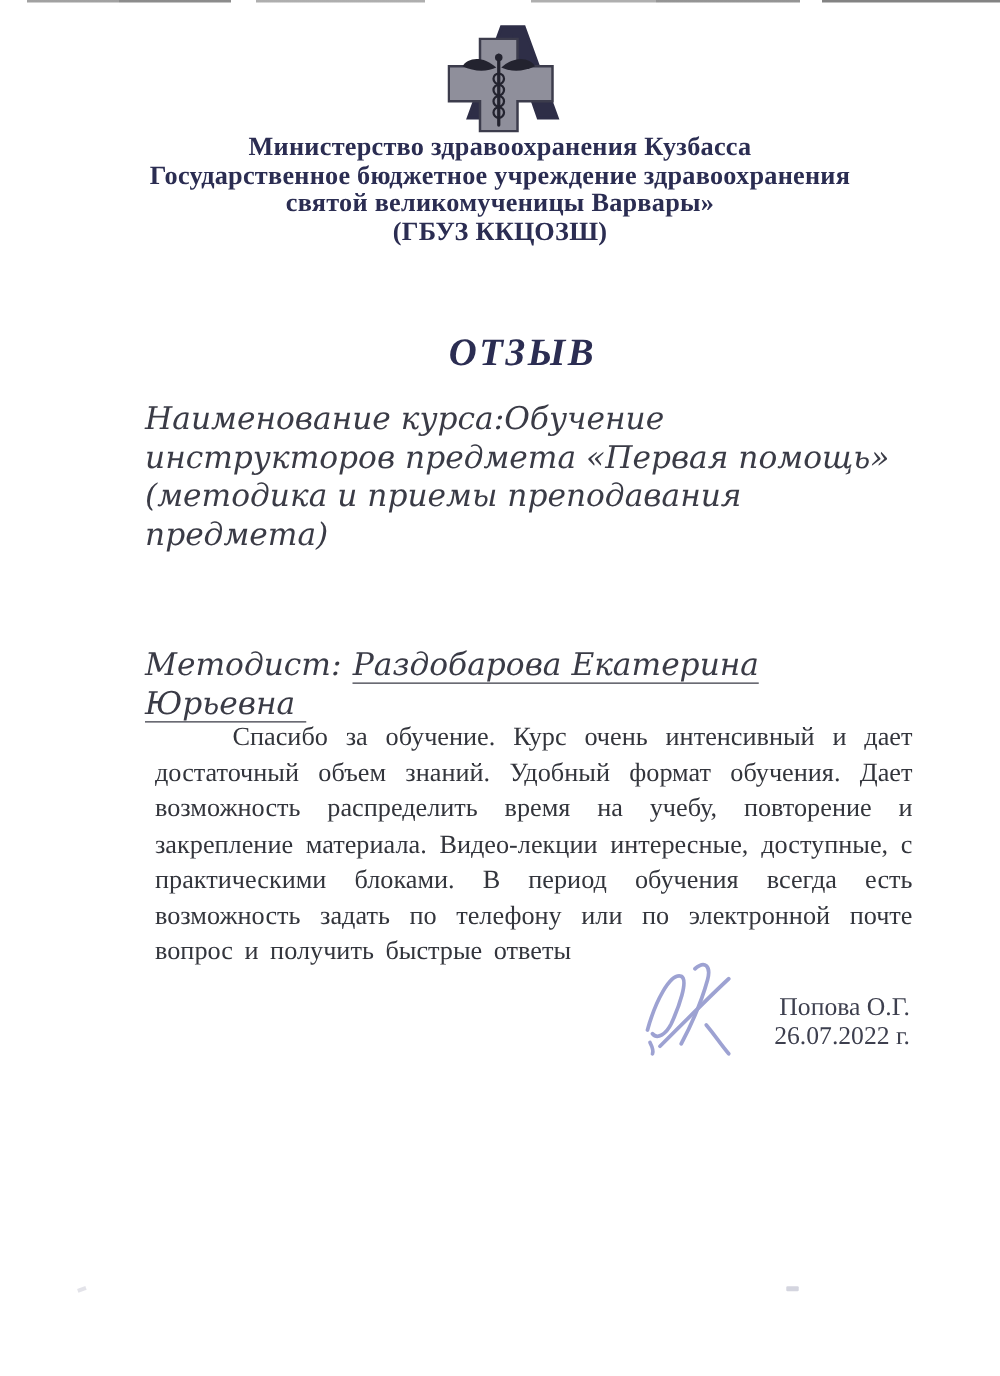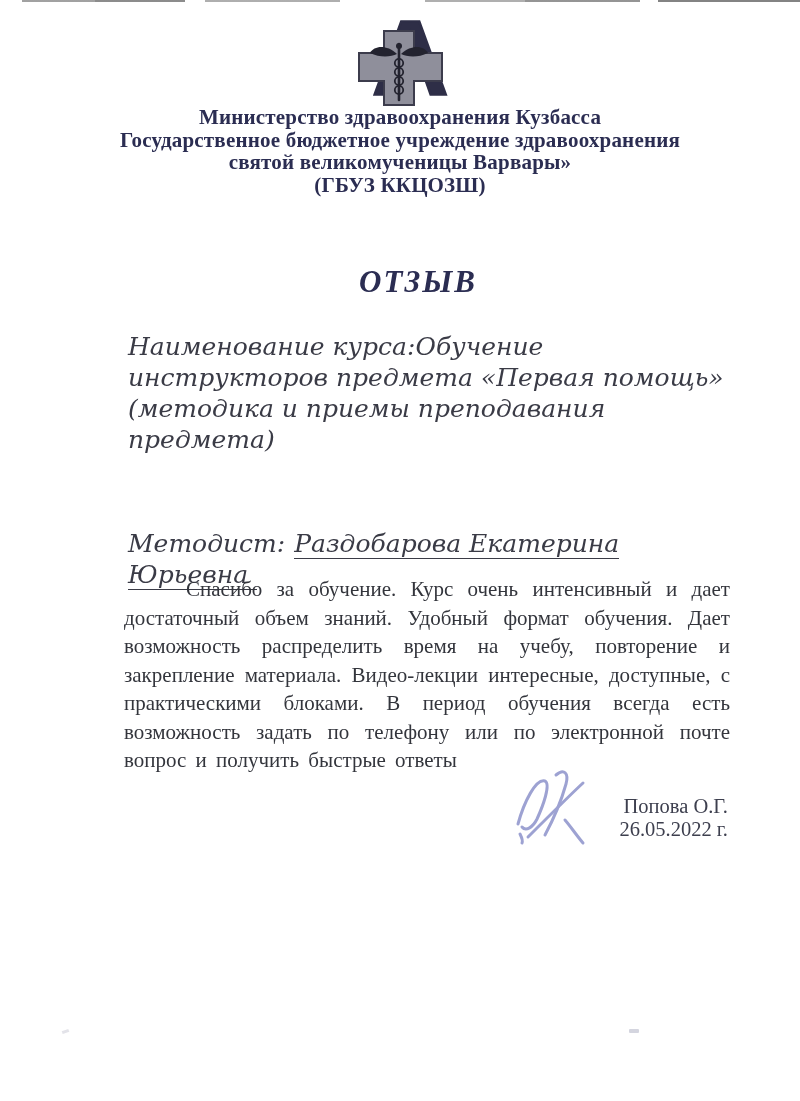--- a/index.html
+++ b/index.html
@@ -48,21 +48,21 @@
     text-align: center; color: #2b2d52;
     font-style: italic; font-weight: bold; font-size: 31px;
     letter-spacing: 2px;
   }
 
   
   .field {
     position: absolute; left: 112px; width: 618px;
     font-family: "DejaVu Serif", serif;
     font-style: italic; font-size: 25px; line-height: 31px;
-    color: #3a3b46; margin: 16px;
+    color: #3a3b46; margin: 4px;
   }
   .field-course { top: 315px; }
   .field-specialist { top: 422px; }
   .field-methodist { top: 512px; }
   .uline { border-bottom: 1.7px solid #3a3b46; padding-right: 9px; }
   .name-gap { margin-left: 9px; }
 
   
   .review {
     position: absolute; top: 563px; left: 112px; width: 606px;
@@ -126,19 +126,19 @@
     <svg class="sig-scribble" width="92" height="88" viewBox="0 0 92 88">
       <g fill="none" stroke="#8d92cb" stroke-width="3" stroke-linecap="round">
         <path d="M10,62 C16,40 28,16 37,19 C43,22 35,44 29,57 C25,65 18,70 14,65"></path>
         <path d="M48,13 C56,6 61,11 58,22 C53,40 45,58 37,73"></path>
         <path d="M20,75 C34,61 62,33 75,21"></path>
         <path d="M57,58 C63,65 69,74 75,81"></path>
         <path d="M12,72 C14,76 15,79 14,81"></path>
       </g>
     </svg>
     <div class="sig-name">Попова О.Г.</div>
-    <div class="sig-date">26.05.2022 г.</div>
+    <div class="sig-date">26.07.2022 г.</div>
   </div>
 
   <div class="speck-a"></div>
   <div class="speck-b"></div>
 
 </div>
 
 </body></html>

